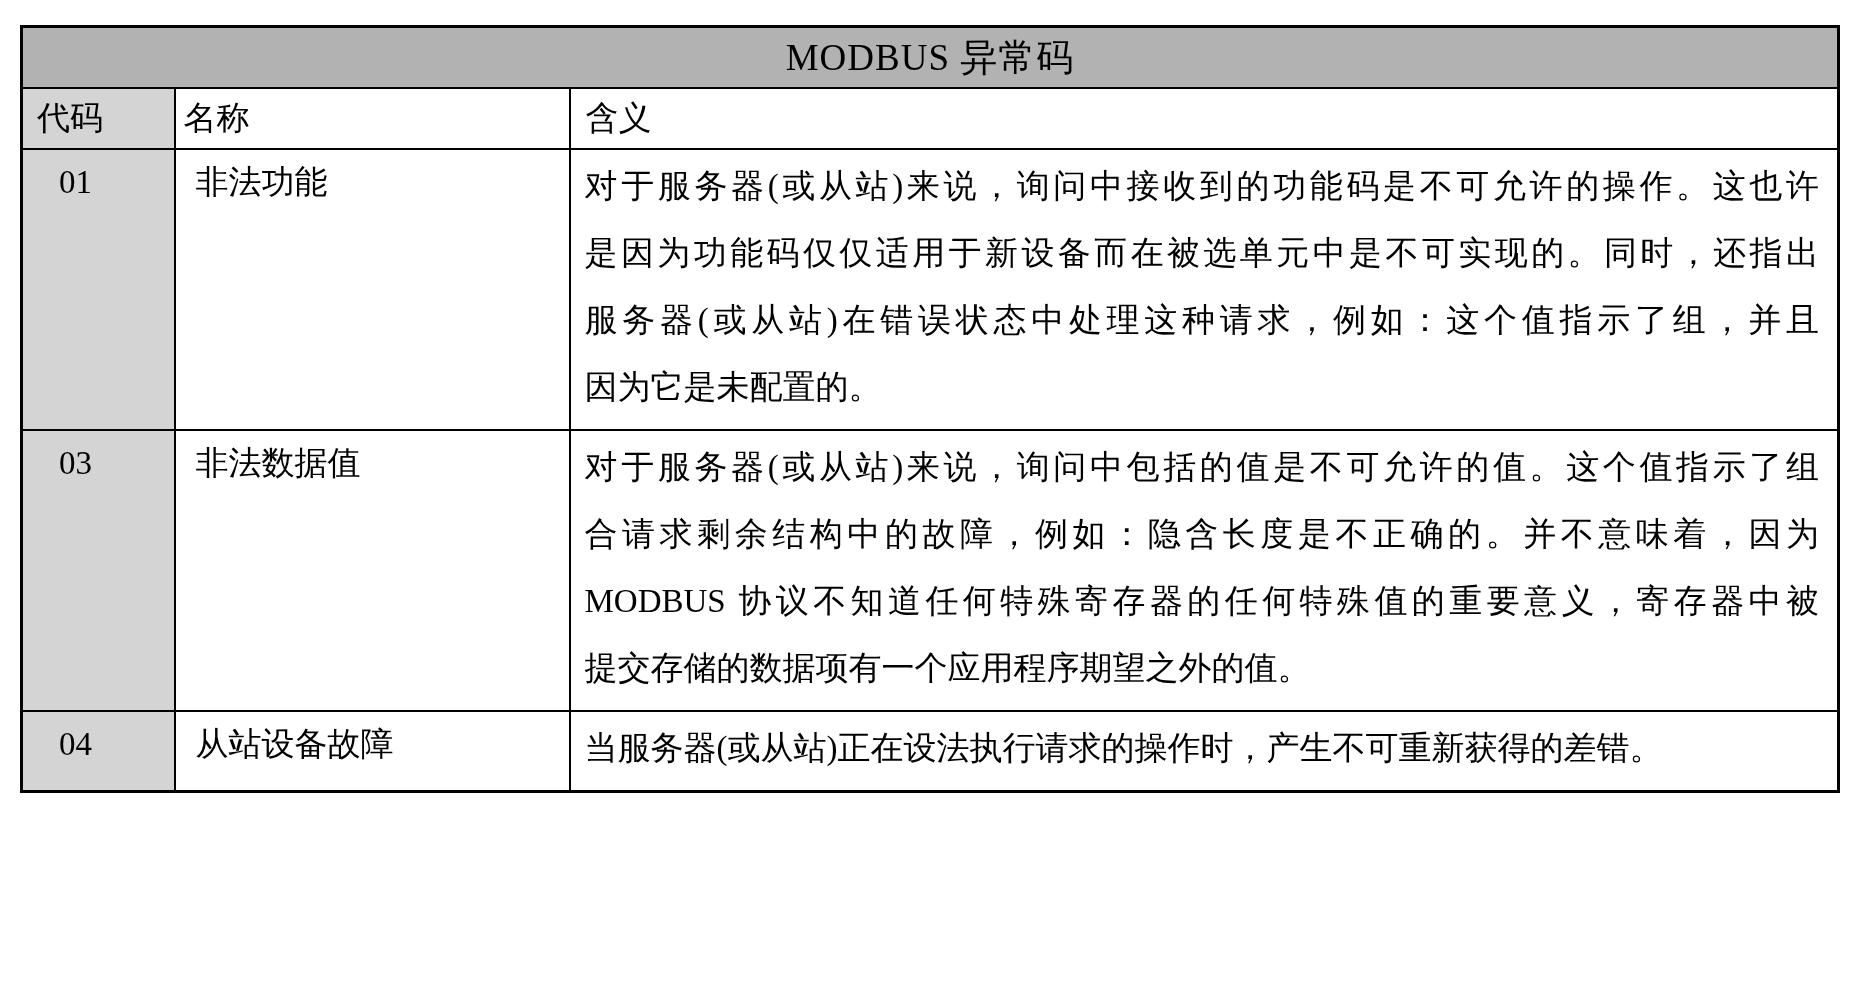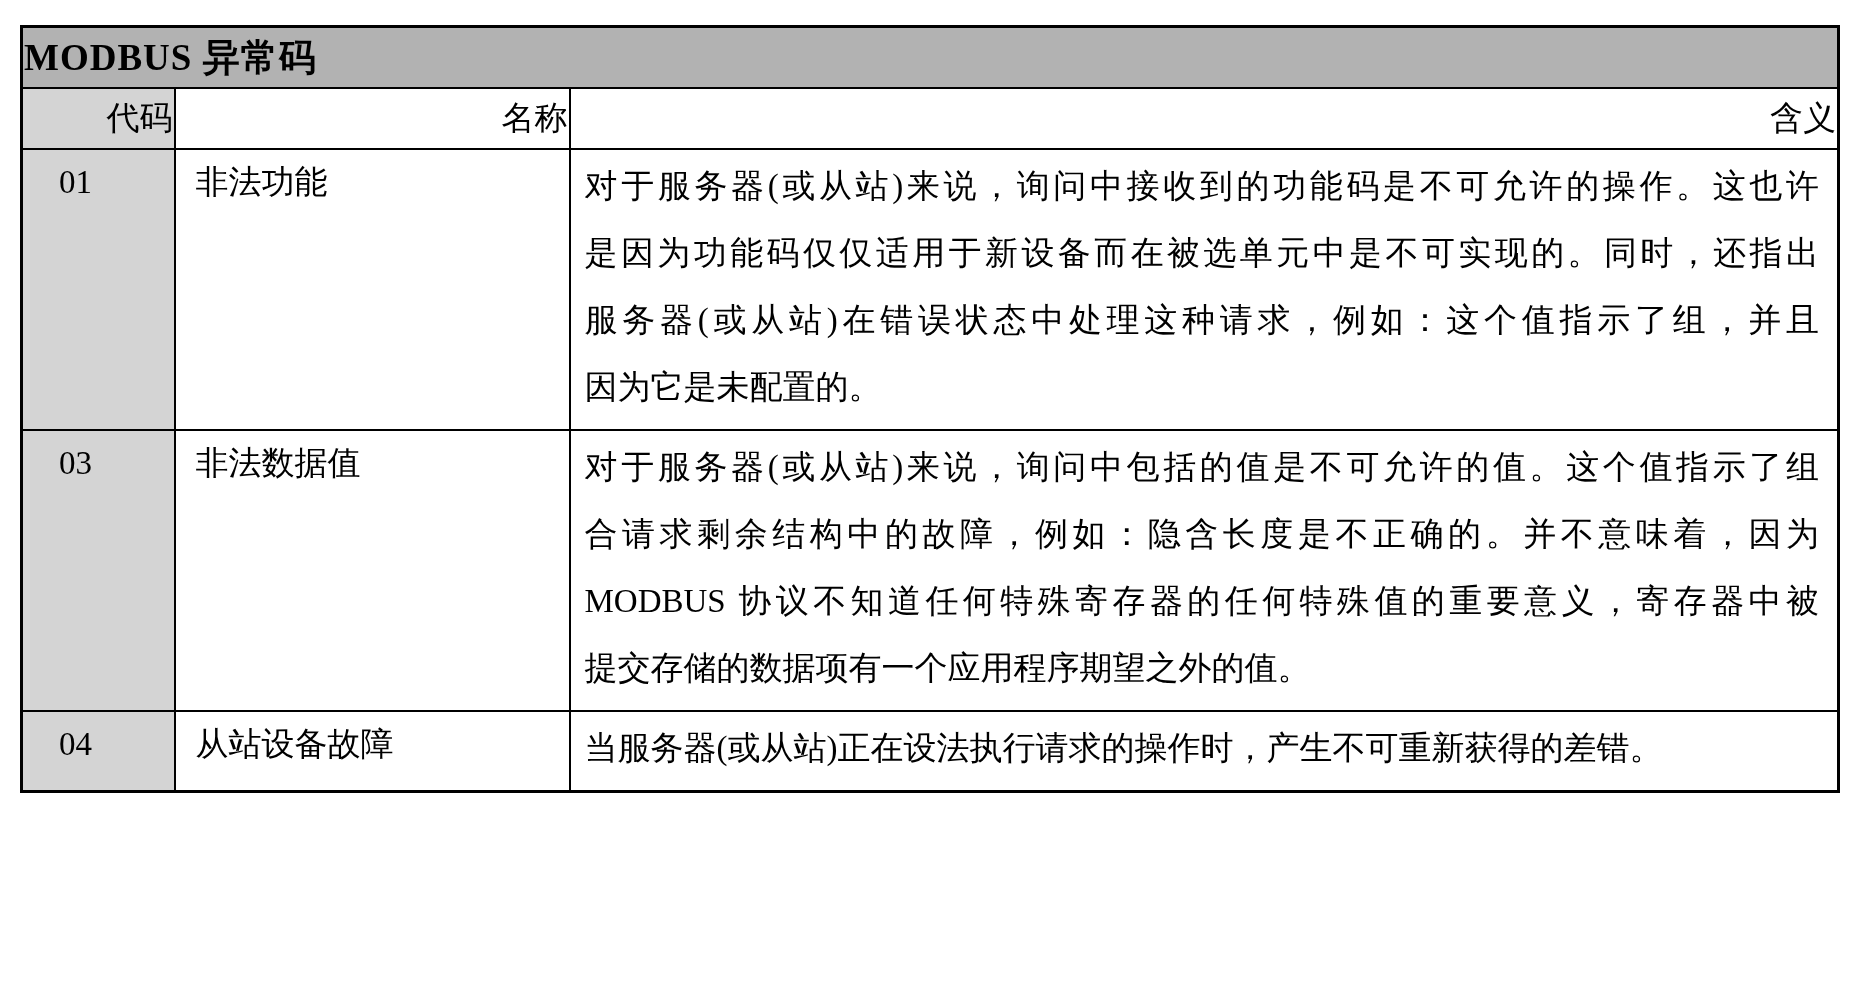--- a/index.html
+++ b/index.html
@@ -31,35 +31,35 @@
   col.c-meaning { width: auto; }
 
   td, th {
     border: 2px solid #000;
     font-weight: normal;
   }
   tr.title-row th {
     height: 57px;
     background: var(--title-bg, #b2b2b2);
     font-size: 37px;
-    font-weight: bold;
-    text-align: left;
+    font-weight: normal;
+    text-align: center;
     vertical-align: middle;
     letter-spacing: 1px;
   }
   tr.colhead-row th {
     height: 57px;
     font-size: 33px;
-    text-align: right;
+    text-align: left;
     vertical-align: middle;
     background: #ffffff;
   }
   tr.colhead-row th.code { background: var(--code-bg, #d4d4d4); padding-left: 14px; }
-  tr.colhead-row th.name { padding-left: 24px; margin-top: 28px; }
-  tr.colhead-row th.meaning { padding-left: 30px; }
+  tr.colhead-row th.name { padding-left: 8px; margin-top: 28px; }
+  tr.colhead-row th.meaning { padding-left: 15px; }
 
   tbody td {
     vertical-align: top;
     font-size: 33px;
     margin-top: 10px;
   }
   td.code {
     background: var(--code-bg, #d4d4d4);
     padding: 12px 0 0 36px;
     line-height: 40px;

